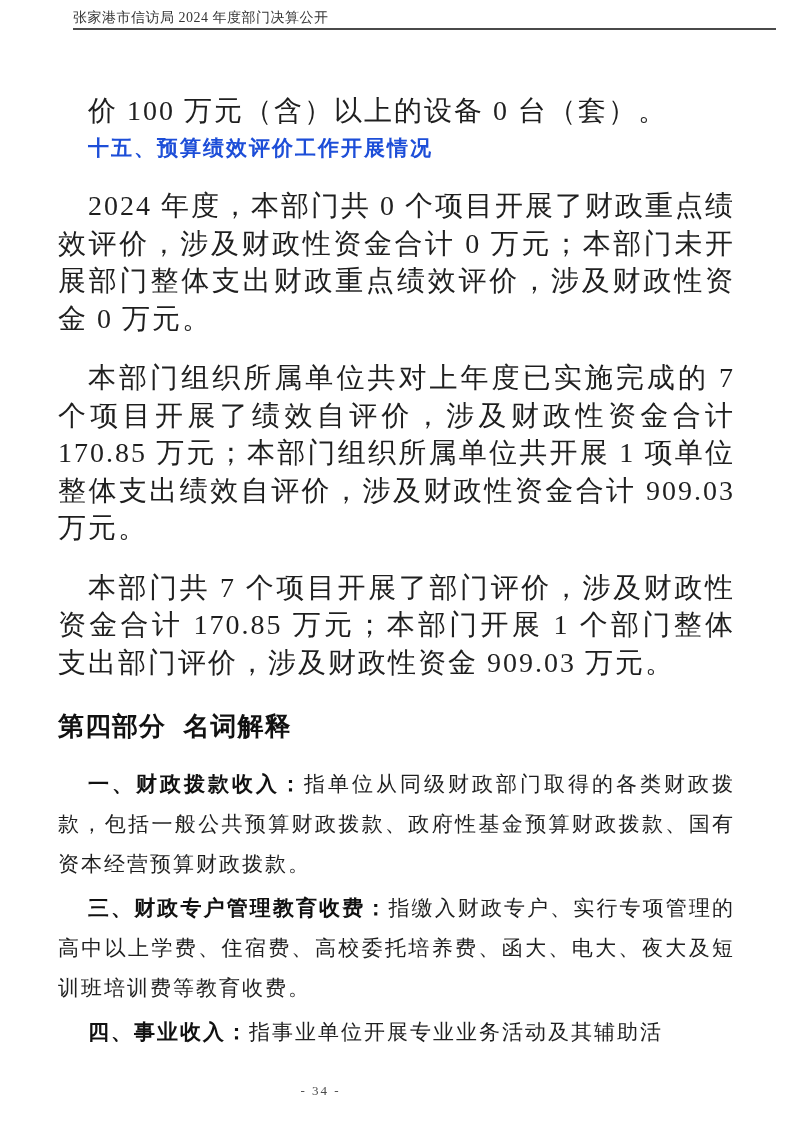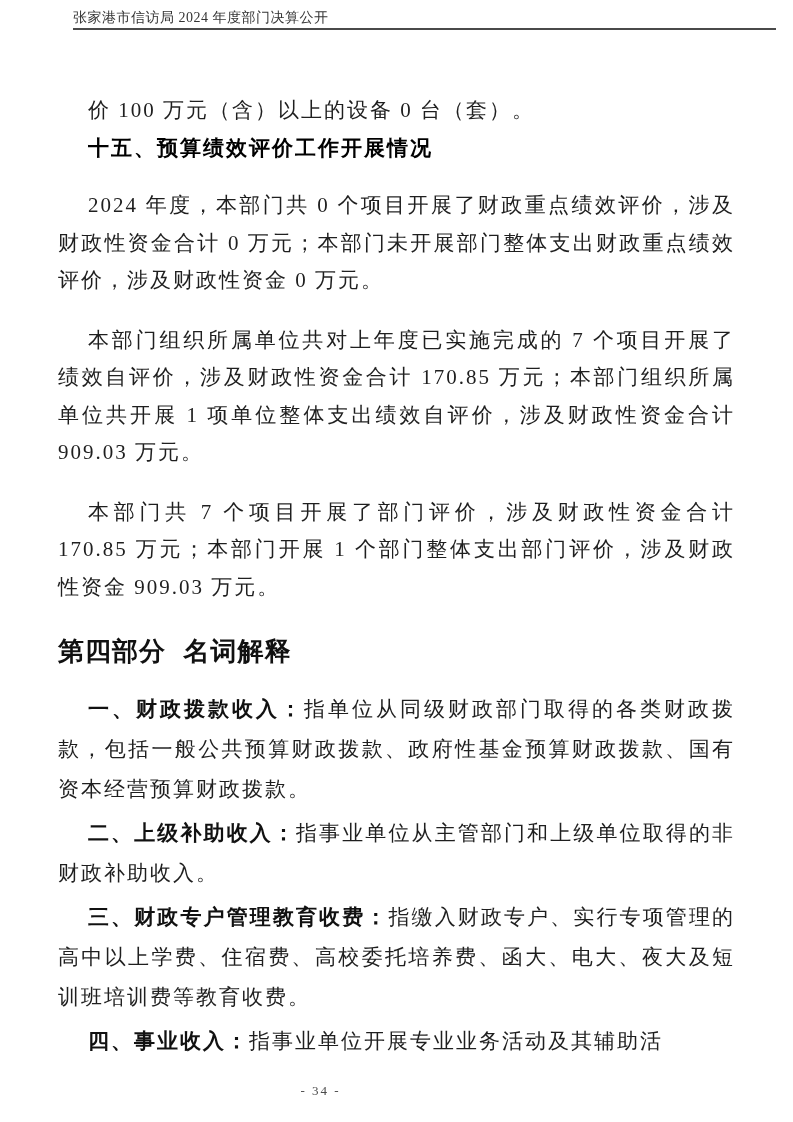--- a/index.html
+++ b/index.html
@@ -39,35 +39,35 @@
   }
   
   .content {
     position: absolute;
     left: 58px;
     top: 92px;
     width: 677px;
   }
   .body-p {
     margin: 0;
-    font-size: 21px;
+    font-size: 28px;
     line-height: 37.5px;
     letter-spacing: 2px;
     text-align: justify;
     text-justify: inter-ideograph;
     text-indent: 30px;
   }
   .sec-heading {
     margin: 0;
     font-size: 21px;
     line-height: 37.5px;
     letter-spacing: 2px;
     font-weight: bold;
     text-indent: 30px;
-    color: #000000;
+    color: #1d4ed8;
   }
   .sp-before { margin-top: 20px; }
   .sp-before-lg { margin-top: 22px; }
   .part-heading {
     margin: 26px 0 17px 0;
     font-size: 26px;
     line-height: 40px;
     font-weight: bold;
     word-spacing: 10px;
     letter-spacing: 1px;
@@ -119,21 +119,20 @@
     <p class="body-p sp-before">2024 年度，本部门共 0 个项目开展了财政重点绩效评价，涉及财政性资金合计 0 万元；本部门未开展部门整体支出财政重点绩效评价，涉及财政性资金 0 万元。</p>
 
     <p class="body-p sp-before-lg">本部门组织所属单位共对上年度已实施完成的 7 个项目开展了绩效自评价，涉及财政性资金合计 170.85 万元；本部门组织所属单位共开展 1 项单位整体支出绩效自评价，涉及财政性资金合计 909.03 万元。</p>
 
     <p class="body-p sp-before-lg">本部门共 7 个项目开展了部门评价，涉及财政性资金合计 170.85 万元；本部门开展 1 个部门整体支出部门评价，涉及财政性资金 909.03 万元。</p>
 
     <h2 class="part-heading">第四部分 名词解释</h2>
 
     <p class="def-p"><span class="def-term">一、财政拨款收入：</span><span>指单位从同级财政部门取得的各类财政拨款，包括一般公共预算财政拨款、政府性基金预算财政拨款、国有资本经营预算财政拨款。</span></p>
 
-    <p class="def-p"><span class="def-term">二、上级补助收入：</span><span>指事业单位从主管部门和上级单位取得的非财政补助收入。</span></p>
 
     <p class="def-p"><span class="def-term">三、财政专户管理教育收费：</span><span>指缴入财政专户、实行专项管理的高中以上学费、住宿费、高校委托培养费、函大、电大、夜大及短训班培训费等教育收费。</span></p>
 
     <p class="def-p"><span class="def-term">四、事业收入：</span><span>指事业单位开展专业业务活动及其辅助活</span></p>
 
   </div>
 
   <div class="page-footer">
     <span class="page-number">- 34 -</span>
   </div>

